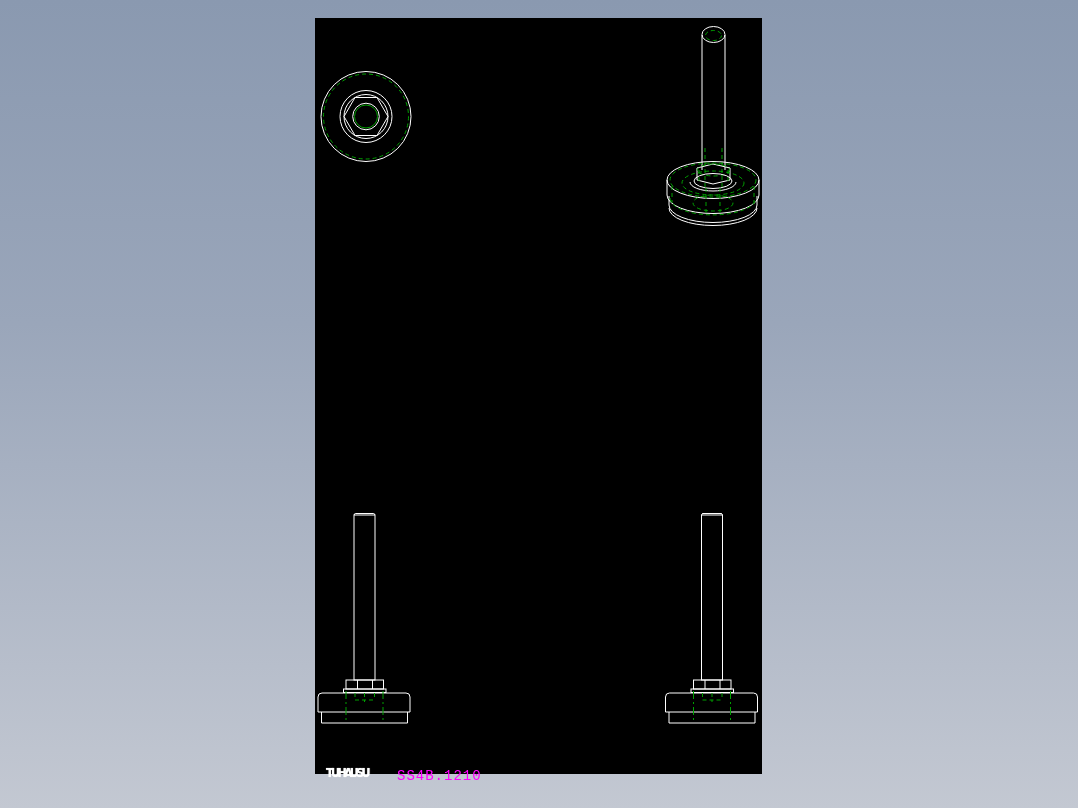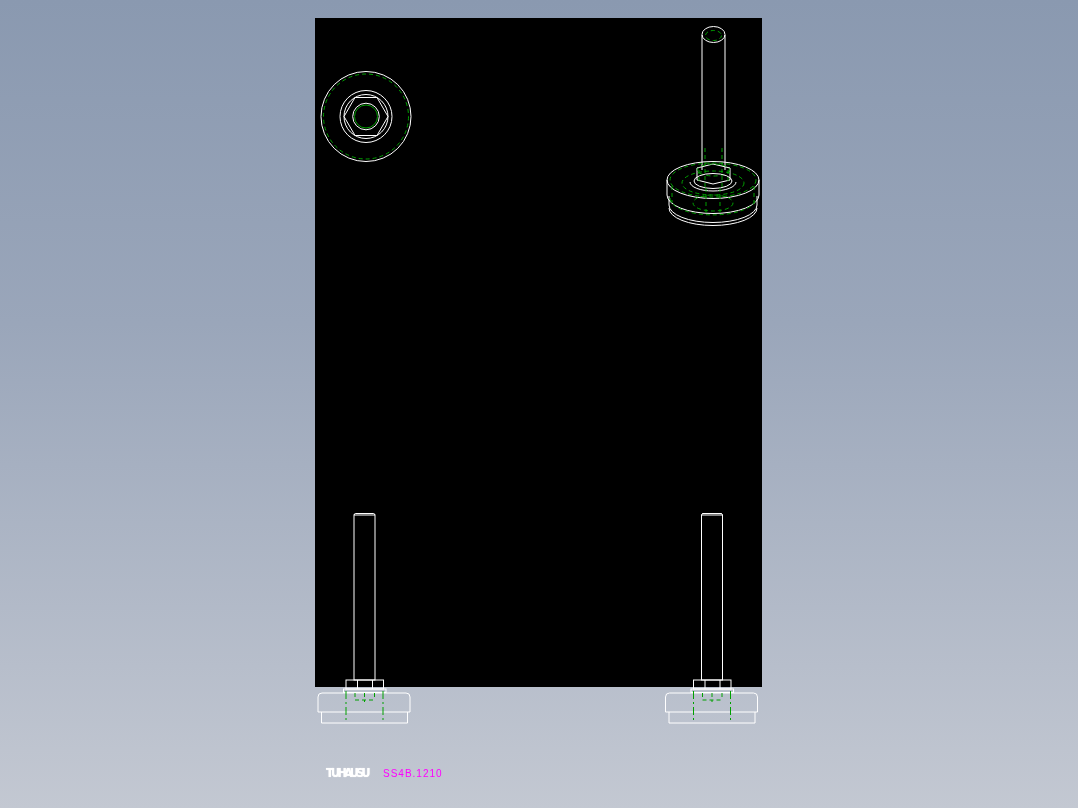--- a/index.html
+++ b/index.html
@@ -12,45 +12,45 @@
   }
   body {
     background: linear-gradient(to bottom, #8a99b0 0%, #9aa6ba 40%, #c3c8d2 100%);
     position: relative;
   }
   .cad-canvas {
     position: absolute;
     left: 315px;
     top: 18px;
     width: 447px;
-    height: 669px;
+    height: 756px;
     background: #000000;
   }
   .cad-canvas svg { display: block; }
   .watermark-logo {
     position: absolute;
     left: 11px;
     top: 747px;
     color: #ffffff;
     font-family: "DejaVu Sans", sans-serif;
     font-weight: bold;
     font-size: 13px;
     letter-spacing: -3px;
     transform: scaleX(0.85);
     transform-origin: left center;
     white-space: nowrap;
     text-shadow: 0 0 1px #fff;
   }
   .watermark-partnum {
     position: absolute;
-    left: 68px;
+    left: 82px;
     top: 750px;
     color: #ff00ff;
-    font-family: Liberation Sans, sans-serif;
-    font-size: 10px;
+    font-family: Liberation Mono, monospace;
+    font-size: 14px;
     letter-spacing: 1px;
     white-space: nowrap;
   }
   .w  { stroke: #ffffff; fill: none; stroke-width: 1; }
   .g  { stroke: #00a000; fill: none; stroke-width: 1; }
   .gd { stroke: #00a000; fill: none; stroke-width: 1; stroke-dasharray: 4 3; }
   .gc { stroke: #00a000; fill: none; stroke-width: 1; stroke-dasharray: 8 3 2 3; }
 </style>
 </head>
 <body>

